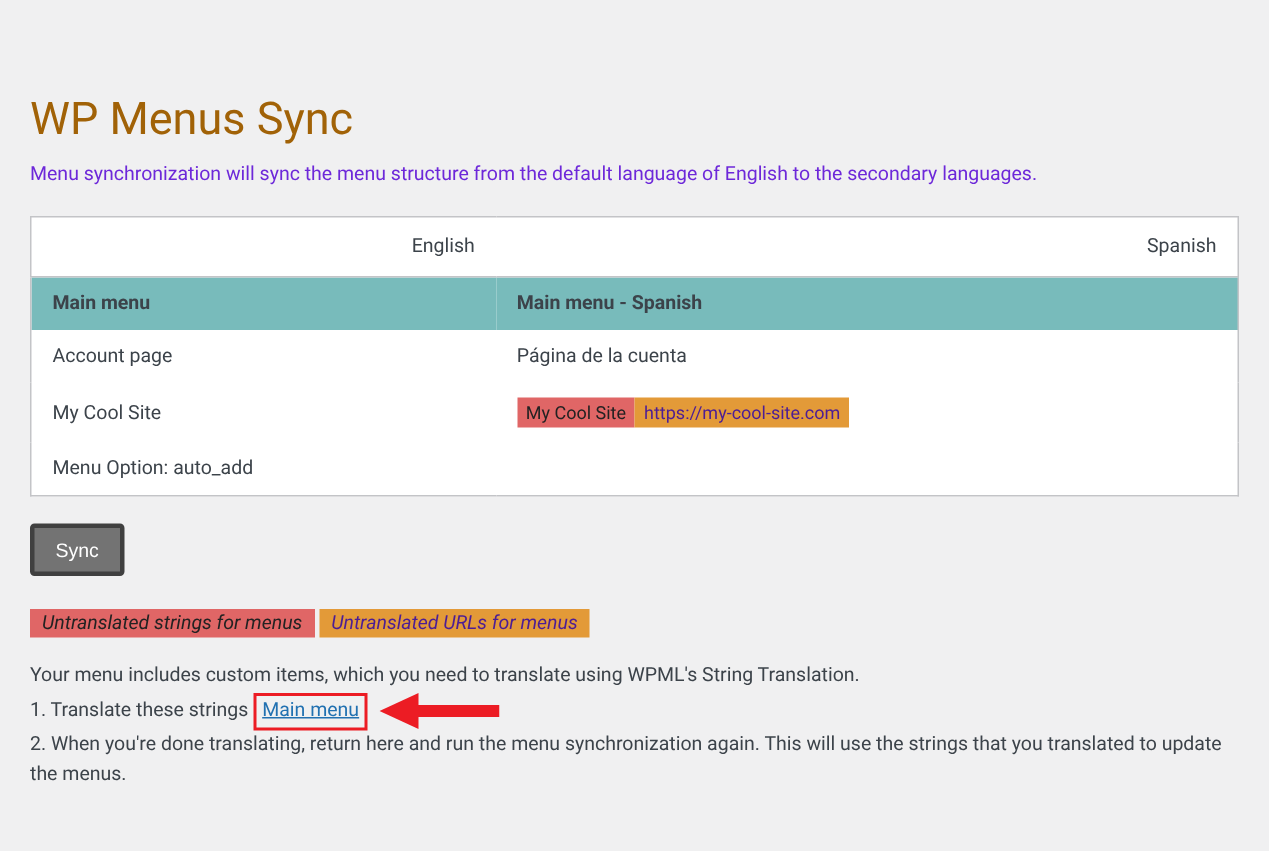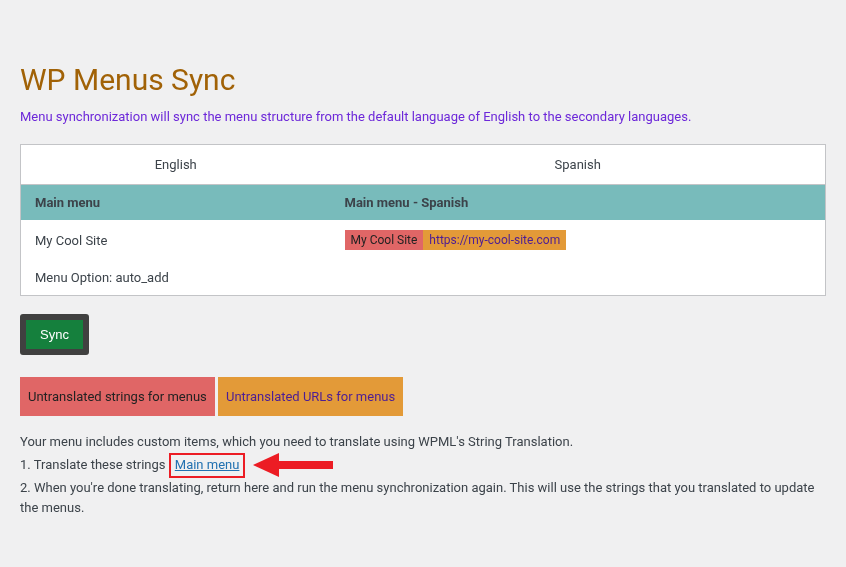--- a/index.html
+++ b/index.html
@@ -24,21 +24,21 @@
       margin-bottom: 20px;
     }
     .sync-table {
       width: 100%;
       background: #fff;
       border: 1px solid #c3c4c7;
       border-collapse: collapse;
       margin-bottom: 18px;
     }
     .sync-table th {
-      text-align: center;
+      text-align: right;
       font-weight: 400;
       padding: 12px 14px;
       font-size: 13px;
       color: #3c434a;
       border-bottom: 1px solid #c3c4c7;
     }
     .sync-table td {
       padding: 10px 14px;
       font-size: 13px;
       color: #3c434a;
@@ -60,34 +60,35 @@
       font-size: 12px;
     }
     .badge-orange {
       background: #e39a38;
       color: #4c1d95;
       padding: 3px 6px;
       display: inline-block;
       font-size: 12px;
     }
     .btn-sync {
-      background: #15803d;
+      background: #737373;
       color: #fff;
-      border: 6px solid #404040;
+      border: 3px solid #404040;
       border-radius: 3px;
       padding: 7px 14px;
       font-size: 13px;
       cursor: pointer;
       margin-bottom: 22px;
     }
     .legend { margin-bottom: 16px; }
     .legend .badge-red,
     .legend .badge-orange {
-      padding: 12px 8px;
+      padding: 2px 8px;
       font-size: 13px;
+      font-style: italic;
     }
     .instructions { font-size: 13px; line-height: 1.6; color: #3c434a; }
     .instructions a {
       color: #2271b1;
       text-decoration: underline;
     }
     .link-box {
       position: relative;
       display: inline-block;
       border: 2px solid #ec1c24;
@@ -115,20 +116,24 @@
       <th class="col-left">English</th>
       <th>Spanish</th>
     </tr>
   </thead>
   <tbody>
     <tr class="menu-row">
       <td>Main menu</td>
       <td>Main menu - Spanish</td>
     </tr>
     <tr>
+      <td>Account page</td>
+      <td>Página de la cuenta</td>
+    </tr>
+    <tr>
       <td>My Cool Site</td>
       <td>
         <span class="badge-red">My Cool Site</span><span class="badge-orange">https://my-cool-site.com</span>
       </td>
     </tr>
     <tr>
       <td>Menu Option: auto_add</td>
       <td></td>
     </tr>
   </tbody>

